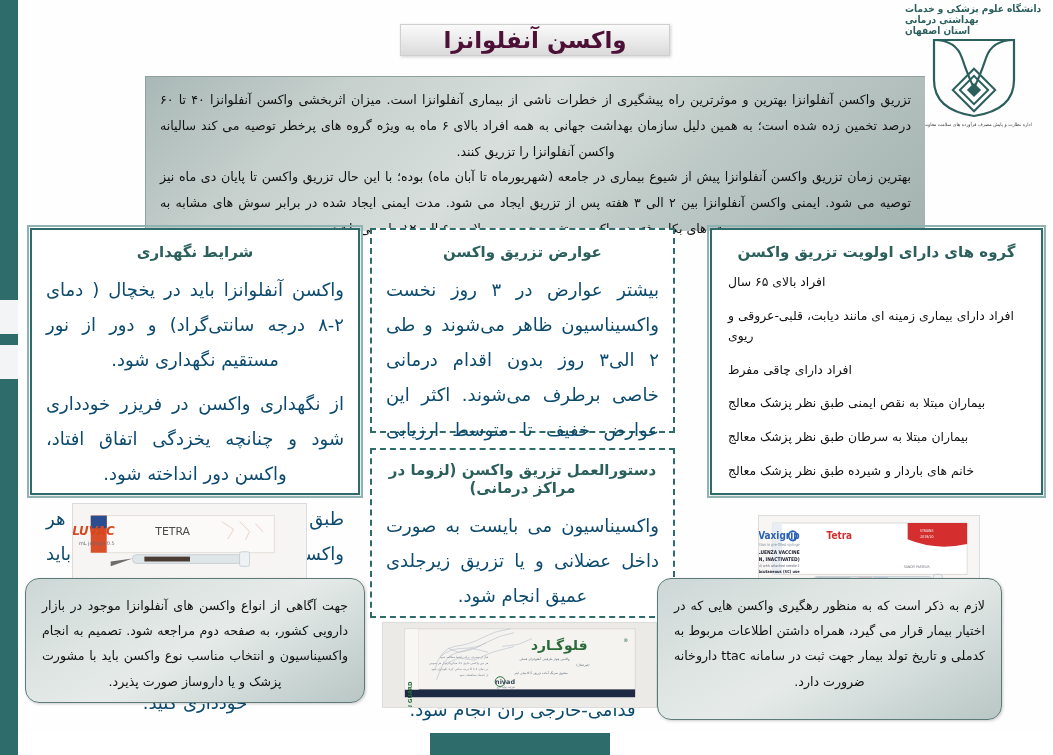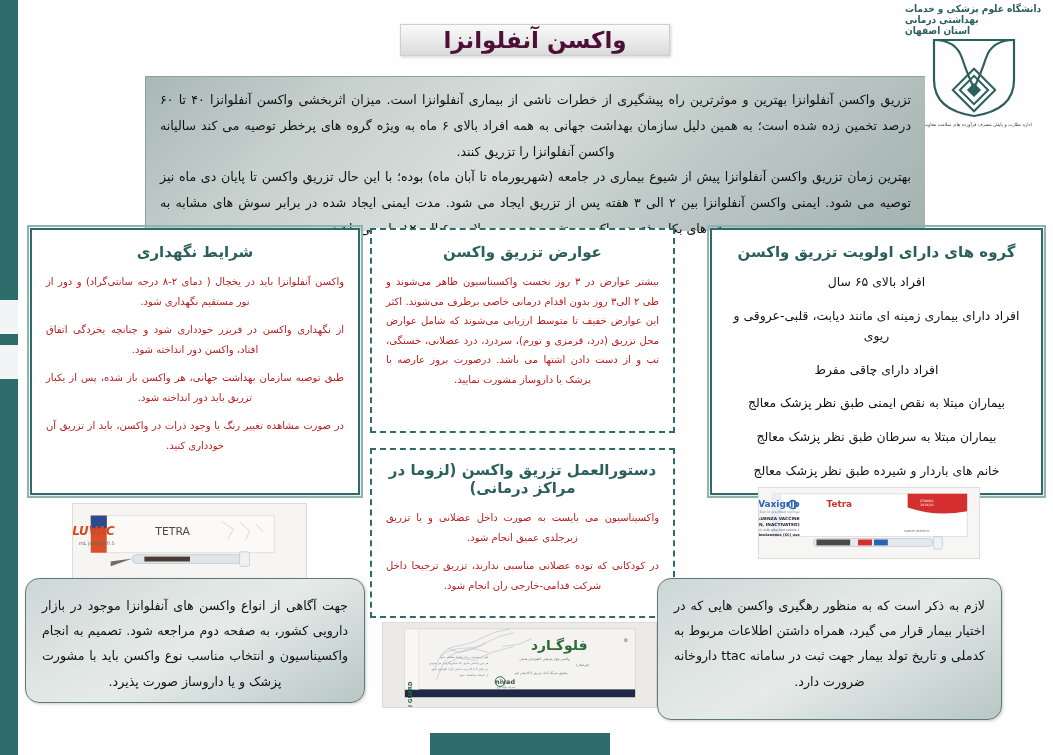--- a/index.html
+++ b/index.html
@@ -124,32 +124,32 @@
     border: 2px dashed #2e6b6b;
   }
   .card h2 {
     font-size: 15px;
     font-weight: bold;
     color: #2b5f5c;
     text-align: center;
     margin-bottom: 11px;
   }
   .card p {
-    font-size: 10px;
-    color: #b91c1c;
+    font-size: 18px;
+    color: #0c4a6e;
     line-height: 1.95;
     text-align: justify;
     text-align-last: center;
     margin-bottom: 9px;
   }
   .card .item {
     font-size: 12.4px;
     color: #111111;
     line-height: 1.6;
-    text-align: center;
+    text-align: left;
     margin-bottom: 14px;
   }
 
   #card-storage  { left: 30px;  top: 228px; width: 330px; height: 267px; padding: 13px 14px; }
   #card-side     { left: 370px; top: 228px; width: 305px; height: 205px; padding: 13px 14px; }
   #card-instr    { left: 370px; top: 448px; width: 305px; height: 170px; padding: 11px 14px; }
   #card-priority { left: 690px; top: 228px; width: 333px; height: 267px; padding: 13px 16px; margin-left: 20px; }
 
   
   .infobox {
@@ -172,21 +172,21 @@
   #info-right { left: 657px; top: 578px; width: 345px; height: 142px; }
 
   
   .photo {
     position: absolute;
     background: #f4f3f1;
     border: 1px solid #dcdcda;
     overflow: hidden;
   }
   #photo-influvac { left: 72px;  top: 503px; width: 235px; height: 78px; }
-  #photo-vaxigrip { left: 758px; top: 487px; width: 222px; height: 72px; }
+  #photo-vaxigrip { left: 758px; top: 515px; width: 222px; height: 86px; }
   #photo-flugard  { left: 382px; top: 622px; width: 275px; height: 86px; }
 
   .photo svg { display:block; width:100%; height:100%; }
 </style>
 </head>
 <body>
 
 <div id="poster">
 
   <div class="page-bg"></div>

